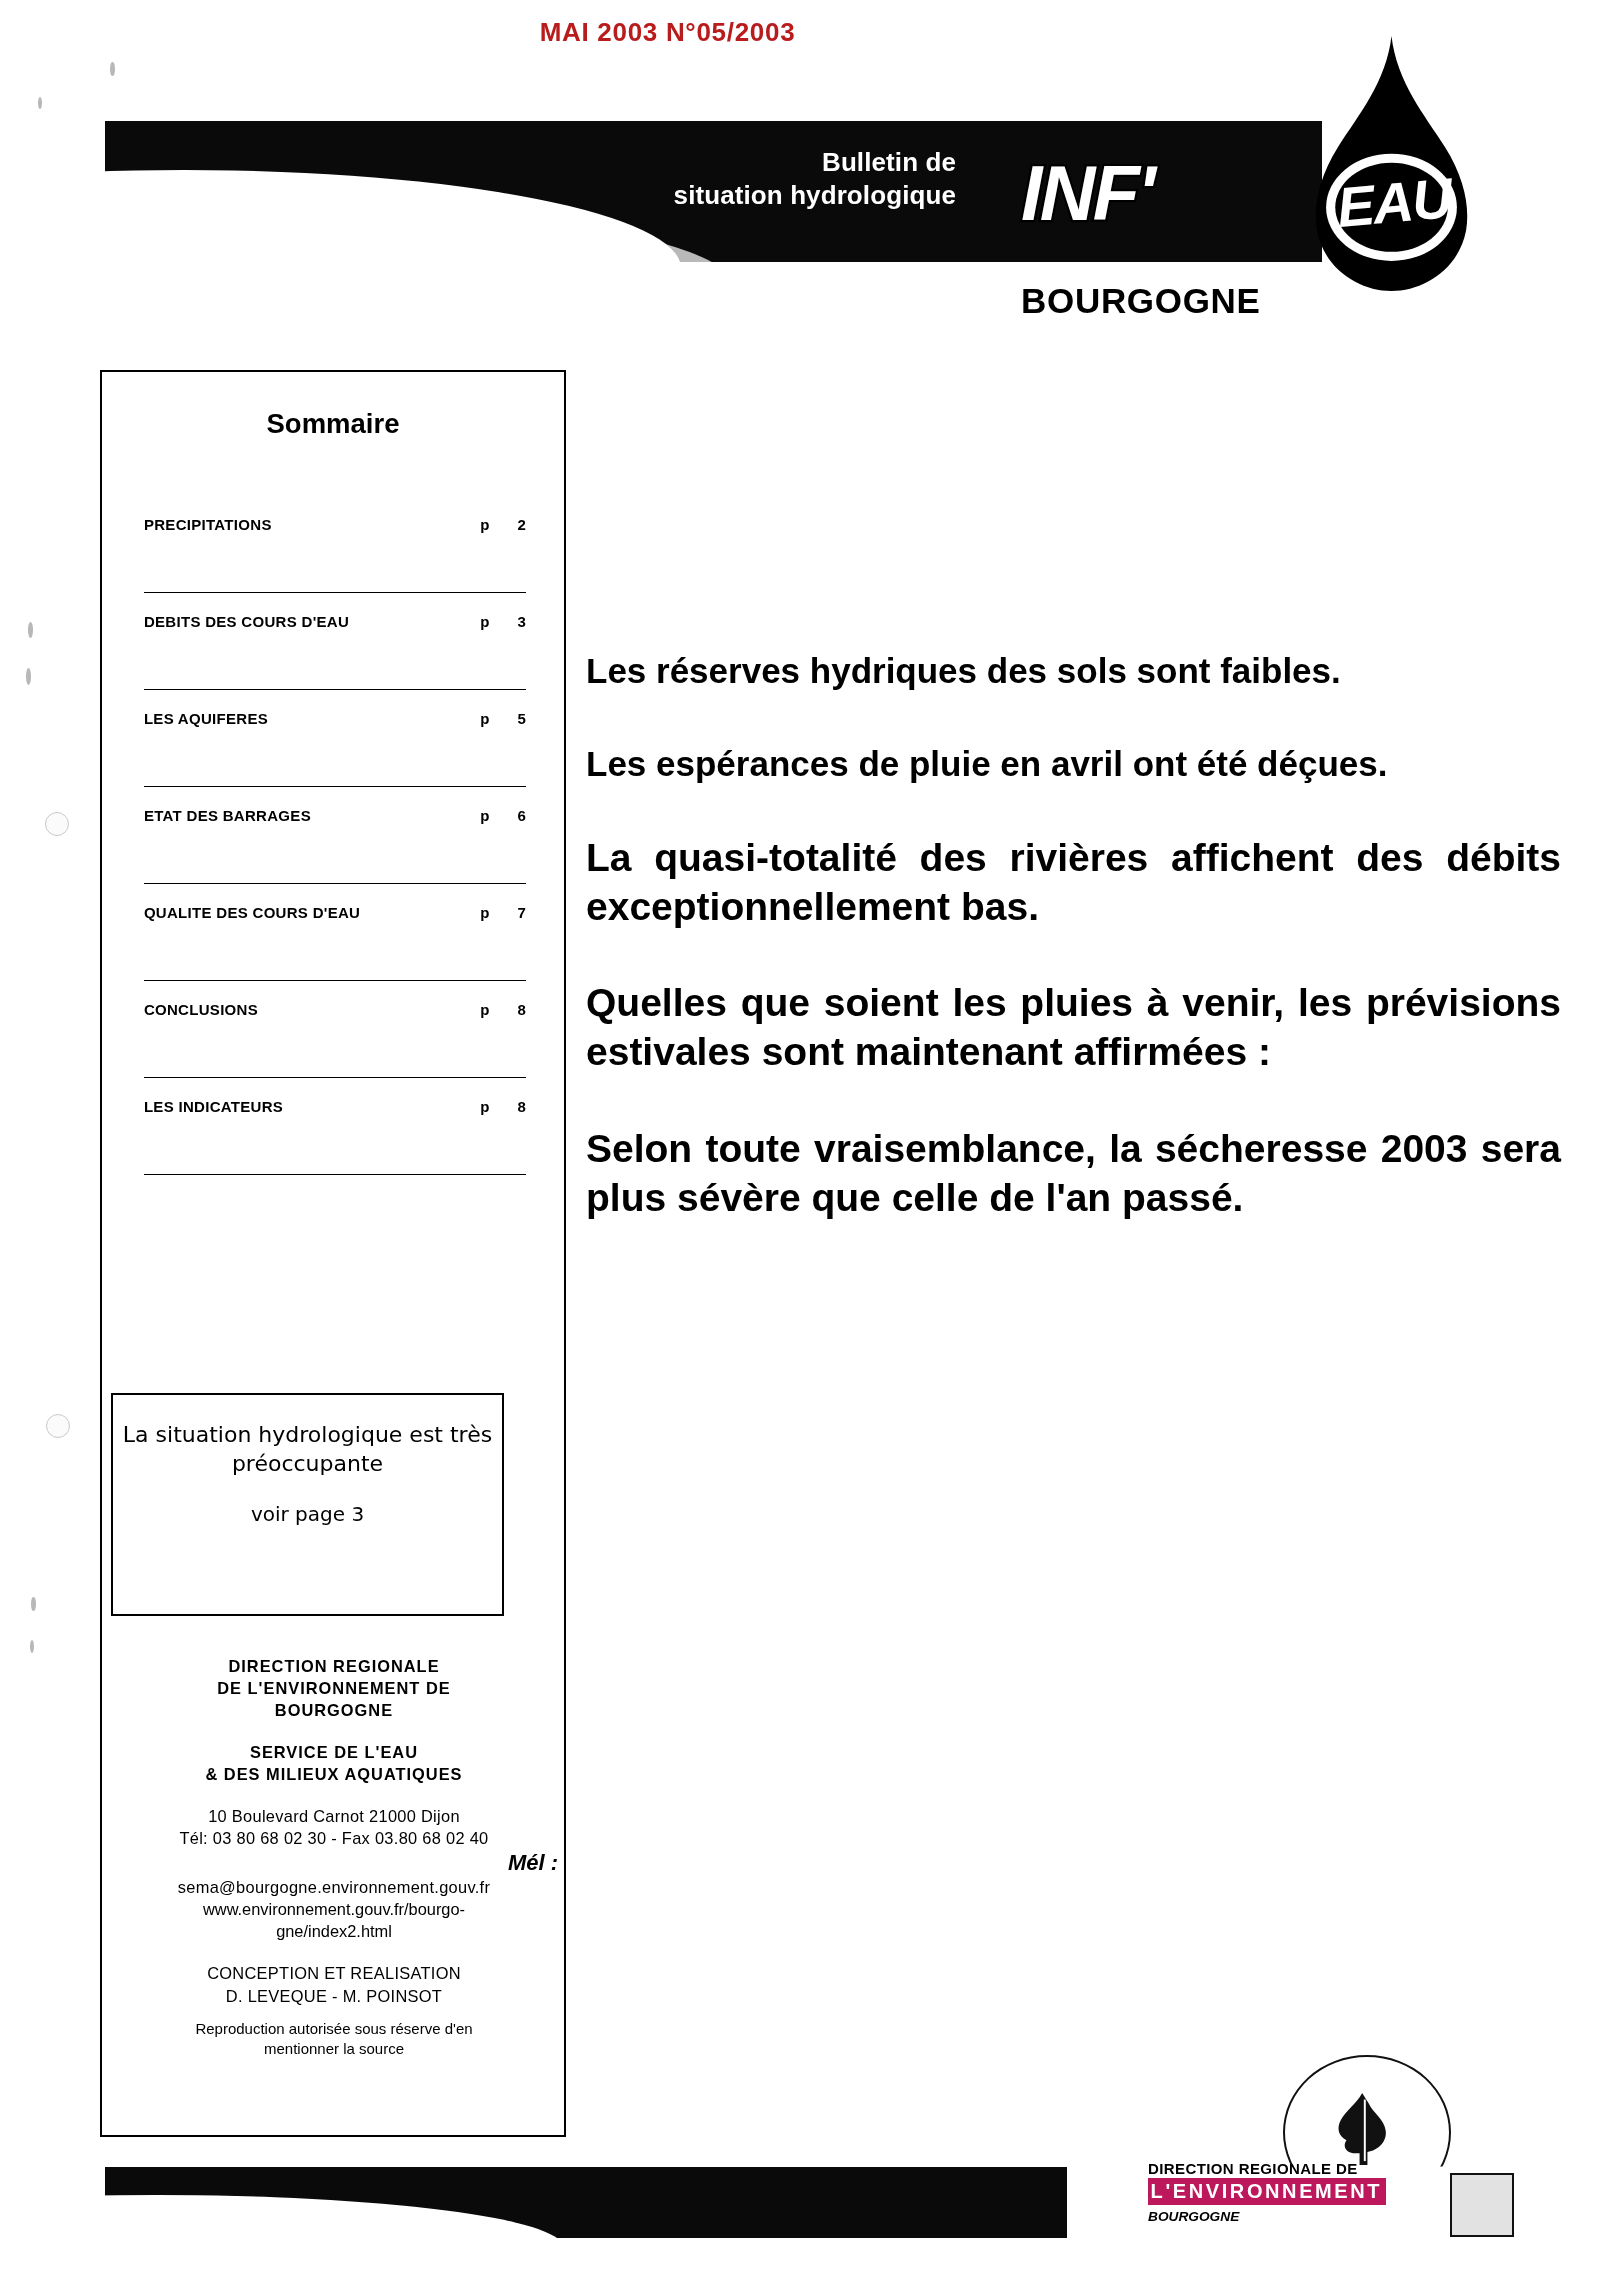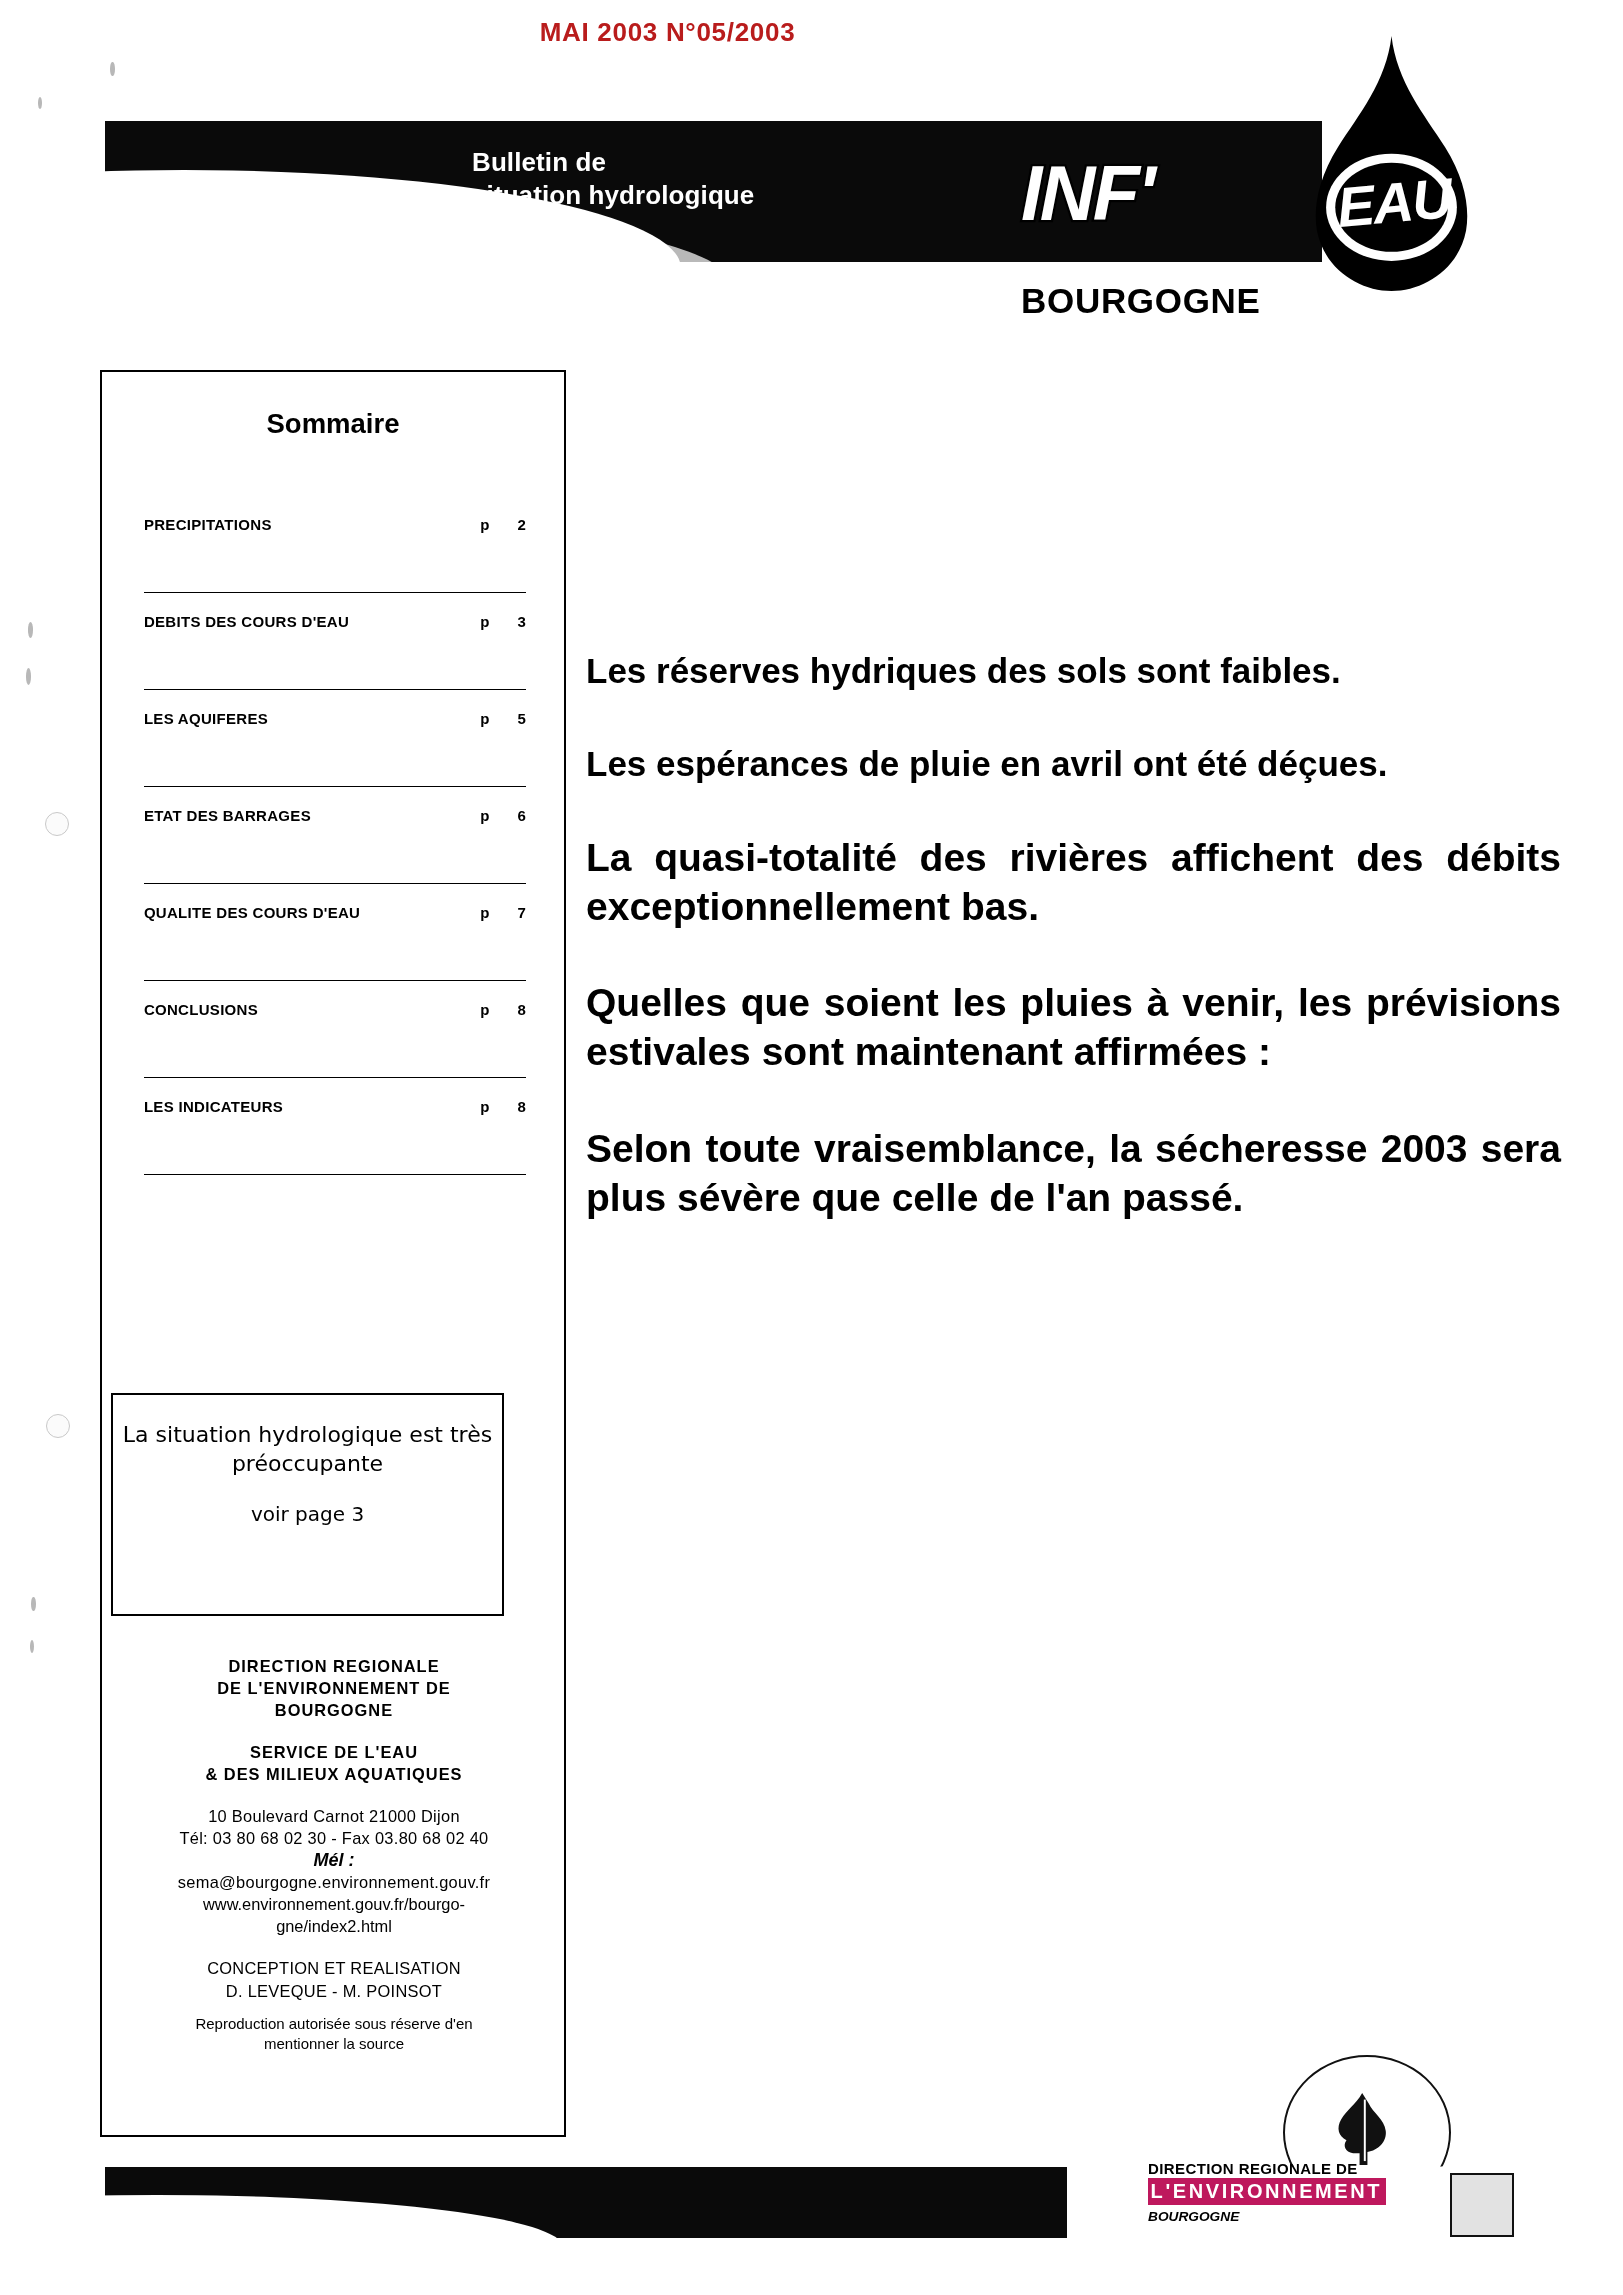--- a/index.html
+++ b/index.html
@@ -57,21 +57,21 @@
     left: 0; top: 0;
     width: 812px; height: 141px;
     background: #b9b9b9;
     clip-path: ellipse(589px 90px at 39px 165px);
   }
   #header-banner .title-text {
     position: absolute;
     left: 367px;
     top: 25px;
     width: 484px;
-    text-align: left;
+    text-align: right;
     color: #ffffff;
     font-size: 26px;
     font-weight: bold;
     line-height: 1.28;
     letter-spacing: 0.1px;
   }
 
   
   #logo-infeau {
     position: absolute;
@@ -217,23 +217,24 @@
     letter-spacing: 1px;
     line-height: 1.34;
   }
   .contact-gap { height: 19.6px; }
   .contact-line {
     font-size: 16.4px;
     line-height: 1.36;
     letter-spacing: 0.3px;
   }
   .contact-italic {
-    font-size: 18px;
+    font-size: 22px;
     font-weight: bold;
     font-style: italic;
+    text-align: right;
   }
   .contact-faded {
     font-size: 16.4px;
     color: #000000;
     line-height: 1.36;
   }
   .contact-small {
     font-size: 15px;
     line-height: 1.36;
   }

